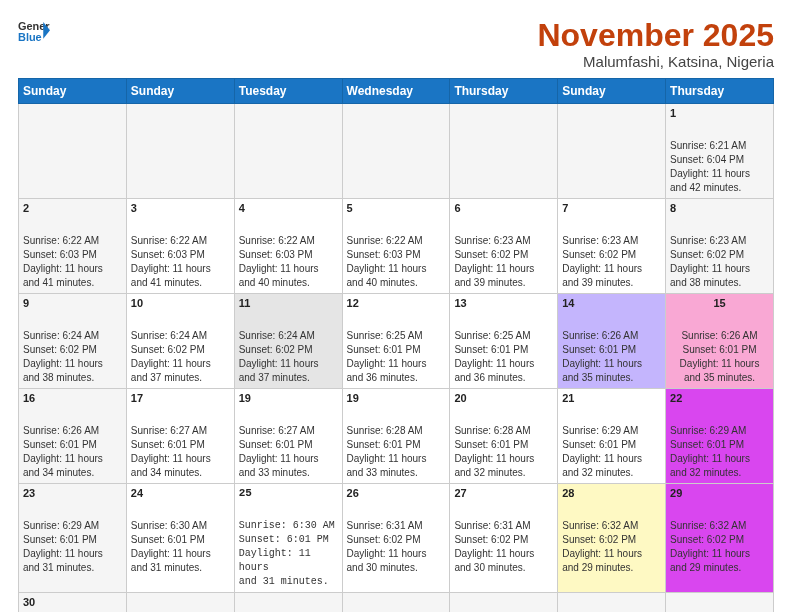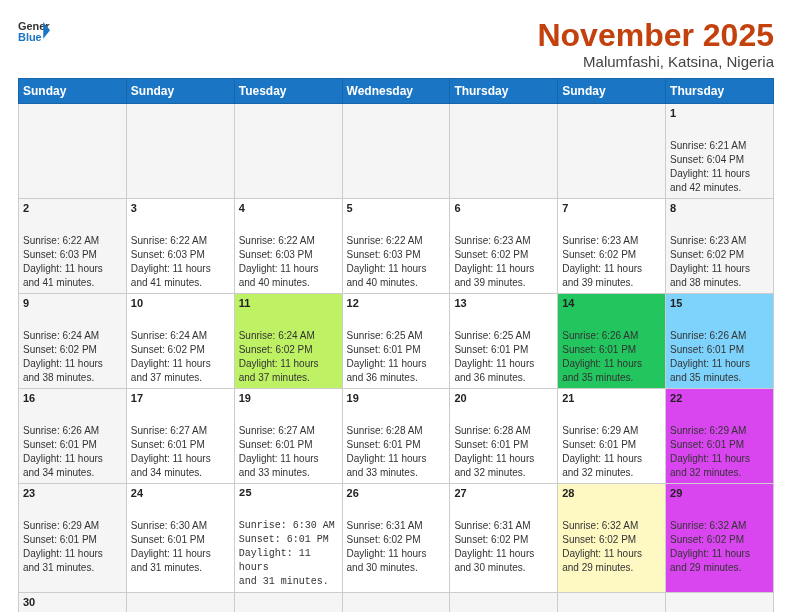--- a/index.html
+++ b/index.html
@@ -195,49 +195,49 @@
 Daylight: 11 hours
 and 38 minutes.</div>
           </td>
           <td style="background: rgb(255, 255, 255);">
             <span class="day-num">10</span>
             <div class="day-info" style="white-space: pre-line;">Sunrise: 6:24 AM
 Sunset: 6:02 PM
 Daylight: 11 hours
 and 37 minutes.</div>
           </td>
-          <td style="background: #bef264;">
+          <td style="background: #e5e5e5;">
             <span class="day-num">11</span>
             <div class="day-info" style="white-space: pre-line;">Sunrise: 6:24 AM
 Sunset: 6:02 PM
 Daylight: 11 hours
 and 37 minutes.</div>
           </td>
           <td style="background: rgb(255, 255, 255);">
             <span class="day-num">12</span>
             <div class="day-info" style="white-space: pre-line;">Sunrise: 6:25 AM
 Sunset: 6:01 PM
 Daylight: 11 hours
 and 36 minutes.</div>
           </td>
           <td style="background: rgb(255, 255, 255);">
             <span class="day-num">13</span>
             <div class="day-info" style="white-space: pre-line;">Sunrise: 6:25 AM
 Sunset: 6:01 PM
 Daylight: 11 hours
 and 36 minutes.</div>
           </td>
-          <td style="background: #22c55e;">
+          <td style="background: #c4b5fd;">
             <span class="day-num">14</span>
             <div class="day-info" style="white-space: pre-line;">Sunrise: 6:26 AM
 Sunset: 6:01 PM
 Daylight: 11 hours
 and 35 minutes.</div>
           </td>
-          <td style="background: #7dd3fc;">
+          <td style="background: #f9a8d4; text-align: center;">
             <span class="day-num">15</span>
             <div class="day-info" style="white-space: pre-line;">Sunrise: 6:26 AM
 Sunset: 6:01 PM
 Daylight: 11 hours
 and 35 minutes.</div>
           </td>
         </tr>
         <tr>
           <td style="background: rgb(245, 245, 245);">
             <span class="day-num">16</span>

